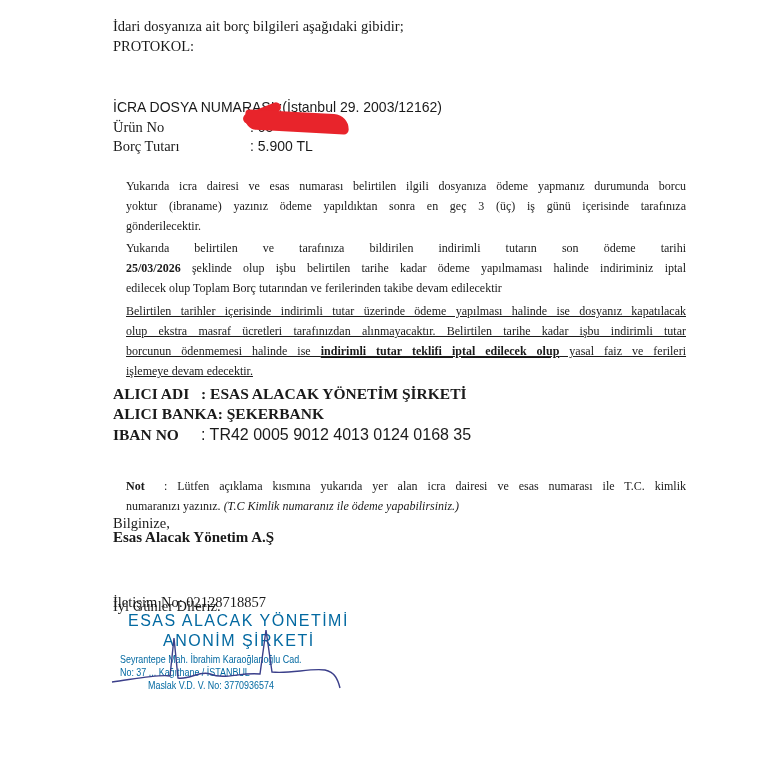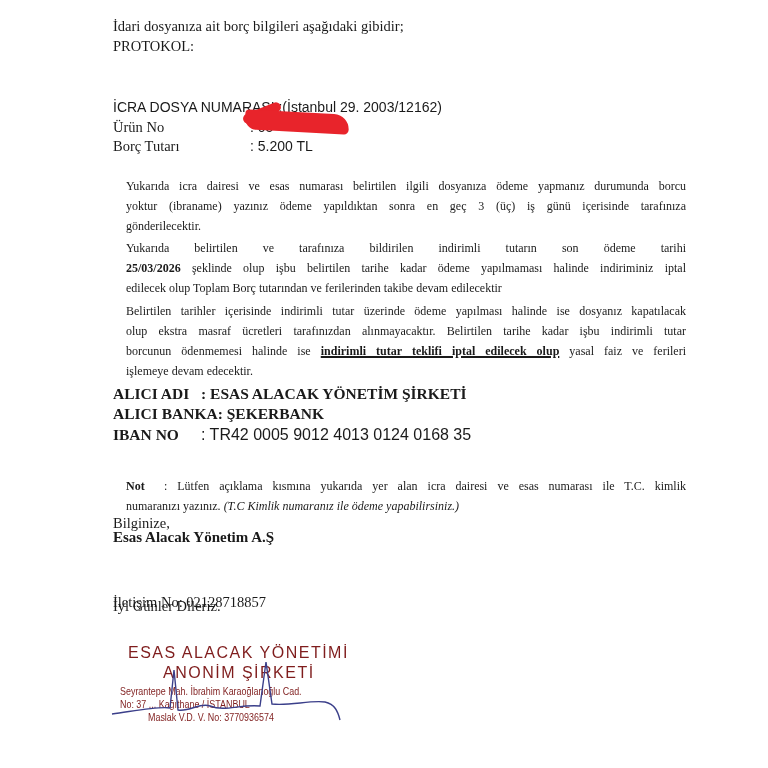--- a/index.html
+++ b/index.html
@@ -29,21 +29,21 @@
     position: absolute; left: 245px; top: 112px; width: 104px; height: 20px;
     background: #e8242b; border-radius: 10px 40px 12px 30px;
     transform: rotate(3deg);
   }
   .redact2 {
     position: absolute; left: 242px; top: 108px; width: 40px; height: 10px;
     background: #e8242b; border-radius: 10px; transform: rotate(-22deg);
   }
   .recipient { position: absolute; left: 113px; font-family: "Liberation Serif", serif; font-weight: bold; font-size: 15.5px; line-height: 20px; }
   .iban-val { font-family: "Liberation Sans", sans-serif; font-weight: normal; font-size: 16px; }
-  .stamp { position: absolute; left: 110px; top: 640px; width: 240px; height: 90px; color: #7f1d1d; }
+  .stamp { position: absolute; left: 110px; top: 608px; width: 240px; height: 90px; color: #0369a1; }
   .stamp .l1 { position: absolute; left: 18px; top: 4px; font-family: "Liberation Sans", sans-serif; font-size: 16px; letter-spacing: 1.5px; }
   .stamp .l2 { position: absolute; left: 53px; top: 24px; font-family: "Liberation Sans", sans-serif; font-size: 16px; letter-spacing: 1.5px; text-align: right; }
   .stamp .l3 { position: absolute; left: 10px; top: 45px; font-family: "Liberation Sans", sans-serif; font-size: 10.5px; transform: scaleX(0.85); transform-origin: left; }
   .stamp .l4 { position: absolute; left: 10px; top: 58px; font-family: "Liberation Sans", sans-serif; font-size: 10.5px; transform: scaleX(0.85); transform-origin: left; }
   .stamp .l5 { position: absolute; left: 38px; top: 71px; font-family: "Liberation Sans", sans-serif; font-size: 10.5px; transform: scaleX(0.85); transform-origin: left; }
   .stamp svg { position: absolute; left: 0; top: 0; }
 </style>
 </head>
 <body>
 
@@ -56,36 +56,36 @@
     <span>İCRA DOSYA NUMARASI :</span><span>(İstanbul 29. 2003/12162)</span>
   </div>
 
   <div class="row serif" style="top:118px;">
     <span class="k" style="width:137px;">Ürün No</span><span class="sans" style="font-size:14px;">: 05</span>
   </div>
   <div class="redact2"></div>
   <div class="redact"></div>
 
   <div class="row serif" style="top:137px;">
-    <span class="k" style="width:137px;">Borç Tutarı</span><span class="sans" style="font-size:14px;">: 5.200 TL</span>
+    <span class="k" style="width:137px;">Borç Tutarı</span><span class="sans" style="font-size:14px;">: 5.900 TL</span>
   </div>
 
   <div class="para" style="top:176px;">
     <span class="line">Yukarıda icra dairesi ve esas numarası belirtilen ilgili dosyanıza ödeme yapmanız durumunda borcu</span>
     <span class="line">yoktur (ibraname) yazınız ödeme yapıldıktan sonra en geç 3 (üç) iş günü içerisinde tarafınıza</span>
     <span class="line last">gönderilecektir.</span>
   </div>
 
   <div class="para" style="top:238px;">
     <span class="line">Yukarıda belirtilen ve tarafınıza bildirilen indirimli tutarın son ödeme tarihi</span>
     <span class="line"><b>25/03/2026</b><span> şeklinde olup işbu belirtilen tarihe kadar ödeme yapılmaması halinde indiriminiz iptal</span></span>
     <span class="line last">edilecek olup Toplam Borç tutarından ve ferilerinden takibe devam edilecektir</span>
   </div>
 
-  <div class="para" style="top:301px;">
+  <div class="para" style="top:301px;text-decoration:underline;">
     <span class="line">Belirtilen tarihler içerisinde indirimli tutar üzerinde ödeme yapılması halinde ise dosyanız kapatılacak</span>
     <span class="line">olup ekstra masraf ücretleri tarafınızdan alınmayacaktır. Belirtilen tarihe kadar işbu indirimli tutar</span>
     <span class="line"><span>borcunun ödenmemesi halinde ise </span><b class="u">indirimli tutar teklifi iptal edilecek olup</b><span> yasal faiz ve ferileri</span></span>
     <span class="line last">işlemeye devam edecektir.</span>
   </div>
 
   <div class="recipient" style="top:384px;">
     <span style="display:inline-block; width:88px;">ALICI ADI</span><span>: ESAS ALACAK YÖNETİM ŞİRKETİ</span>
   </div>
   <div class="recipient" style="top:404px;">

